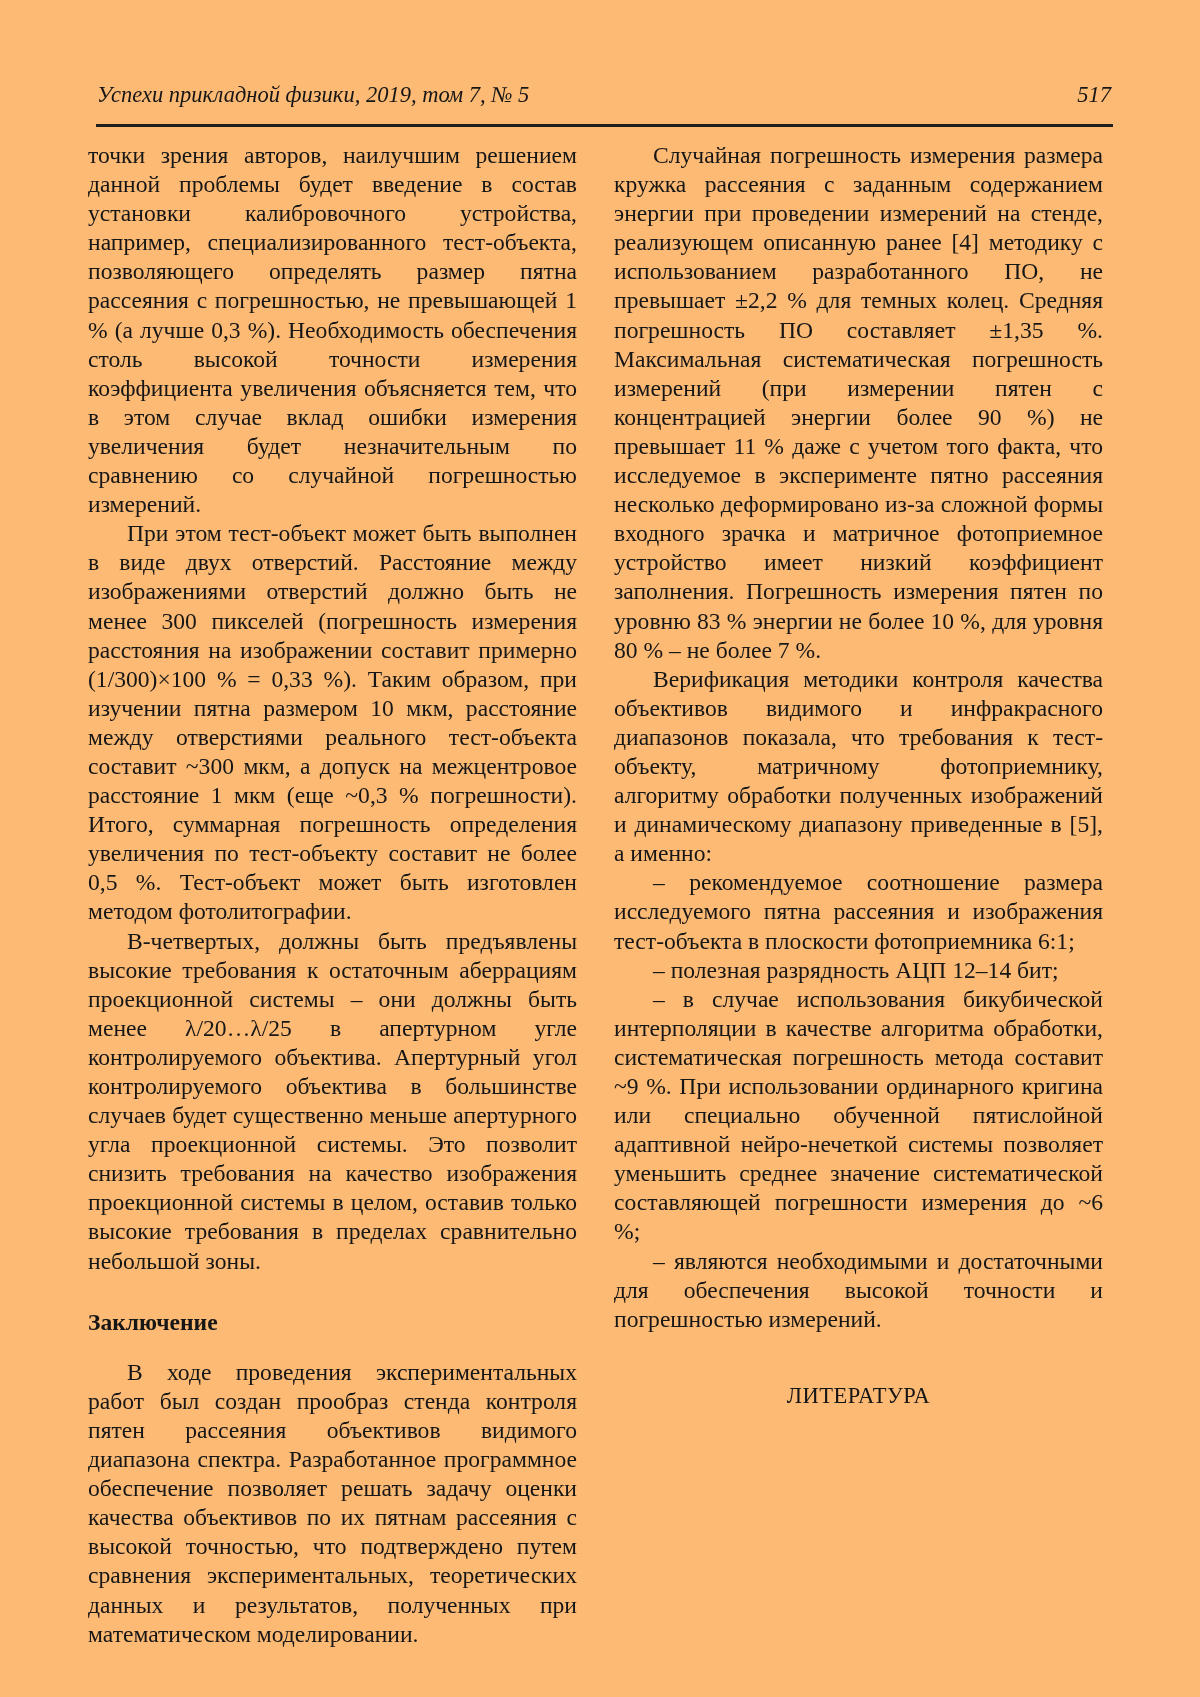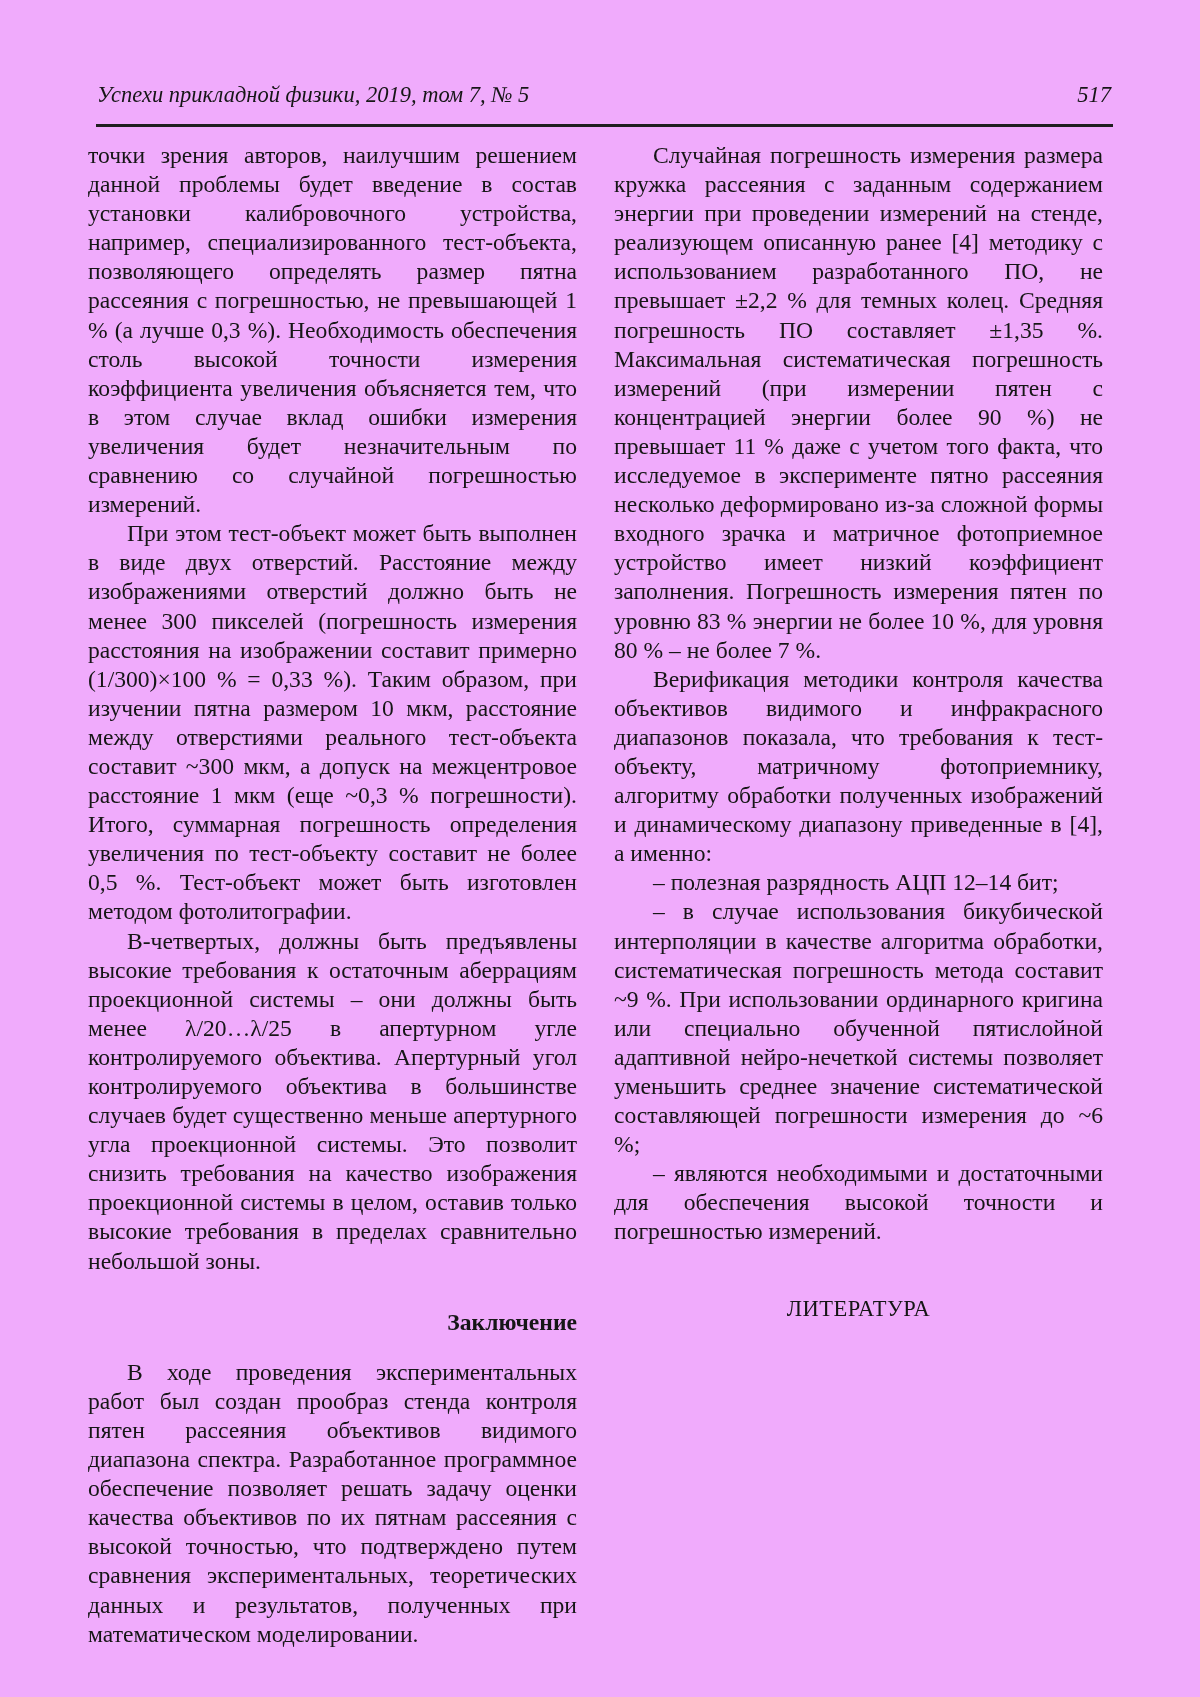--- a/index.html
+++ b/index.html
@@ -1,21 +1,21 @@
 <!DOCTYPE html>
 <html lang="ru"><head>
 <meta charset="utf-8">
 <style>
   html, body { margin: 0; padding: 0; background: #e8e8e8; }
   .page {
     position: relative;
     width: 1200px;
     height: 1697px;
     margin: 0 auto;
-    background: #f0abfc;
+    background: #fdba74;
     color: #161616;
     font-family: "Liberation Serif", "DejaVu Serif", serif;
     overflow: hidden;
   }
   .running-header {
     position: absolute;
     top: 82px; left: 97px; width: 1014px;
     display: flex; justify-content: space-between; align-items: baseline;
     font-style: italic; font-size: 22.5px; line-height: 26px;
   }
@@ -34,21 +34,21 @@
     margin: 0;
     font-size: 23.6px;
     line-height: 29.1px;
     text-align: justify;
     hyphens: none;
   }
   p.indent { text-indent: 39px; }
   .section-heading {
     font-size: 23.6px;
     font-weight: bold;
-    text-align: right;
+    text-align: left;
     margin: 32px 0 21px 0;
     line-height: 29.1px;
   }
   .lit-heading {
     font-size: 22.5px;
     font-weight: normal;
     text-align: center;
     margin: 48px 0 17px 0;
     line-height: 27px;
     letter-spacing: 0.5px;
@@ -79,21 +79,22 @@
     <div class="col">
       <p class="body">точки зрения авторов, наилучшим решением данной проблемы будет введение в состав установки калибровочного устройства, например, специализированного тест-объекта, позволяющего определять размер пятна рассеяния с погрешностью, не превышающей 1 % (а лучше 0,3 %). Необходимость обеспечения столь высокой точности измерения коэффициента увеличения объясняется тем, что в этом случае вклад ошибки измерения увеличения будет незначительным по сравнению со случайной погрешностью измерений.</p>
       <p class="body indent">При этом тест-объект может быть выполнен в виде двух отверстий. Расстояние между изображениями отверстий должно быть не менее 300 пикселей (погрешность измерения расстояния на изображении составит примерно (1/300)×100 % = 0,33 %). Таким образом, при изучении пятна размером 10 мкм, расстояние между отверстиями реального тест-объекта составит ~300 мкм, а допуск на межцентровое расстояние 1 мкм (еще ~0,3 % погрешности). Итого, суммарная погрешность определения увеличения по тест-объекту составит не более 0,5 %. Тест-объект может быть изготовлен методом фотолитографии.</p>
       <p class="body indent">В-четвертых, должны быть предъявлены высокие требования к остаточным аберрациям проекционной системы – они должны быть менее λ/20…λ/25 в апертурном угле контролируемого объектива. Апертурный угол контролируемого объектива в большинстве случаев будет существенно меньше апертурного угла проекционной системы. Это позволит снизить требования на качество изображения проекционной системы в целом, оставив только высокие требования в пределах сравнительно небольшой зоны.</p>
       <h2 class="section-heading">Заключение</h2>
       <p class="body indent">В ходе проведения экспериментальных работ был создан прообраз стенда контроля пятен рассеяния объективов видимого диапазона спектра. Разработанное программное обеспечение позволяет решать задачу оценки качества объективов по их пятнам рассеяния с высокой точностью, что подтверждено путем сравнения экспериментальных, теоретических данных и результатов, полученных при математическом моделировании.</p>
     </div>
 
     <div class="col">
       <p class="body indent">Случайная погрешность измерения размера кружка рассеяния с заданным содержанием энергии при проведении измерений на стенде, реализующем описанную ранее [4] методику с использованием разработанного ПО, не превышает ±2,2 % для темных колец. Средняя погрешность ПО составляет ±1,35 %. Максимальная систематическая погрешность измерений (при измерении пятен с концентрацией энергии более 90 %) не превышает 11 % даже с учетом того факта, что исследуемое в эксперименте пятно рассеяния несколько деформировано из-за сложной формы входного зрачка и матричное фотоприемное устройство имеет низкий коэффициент заполнения. Погрешность измерения пятен по уровню 83 % энергии не более 10 %, для уровня 80 % – не более 7 %.</p>
-      <p class="body indent">Верификация методики контроля качества объективов видимого и инфракрасного диапазонов показала, что требования к тест-объекту, матричному фотоприемнику, алгоритму обработки полученных изображений и динамическому диапазону приведенные в [4], а именно:</p>
+      <p class="body indent">Верификация методики контроля качества объективов видимого и инфракрасного диапазонов показала, что требования к тест-объекту, матричному фотоприемнику, алгоритму обработки полученных изображений и динамическому диапазону приведенные в [5], а именно:</p>
+      <p class="body indent">– рекомендуемое соотношение размера исследуемого пятна рассеяния и изображения тест-объекта в плоскости фотоприемника 6:1;</p>
       <p class="body indent">– полезная разрядность АЦП 12–14 бит;</p>
       <p class="body indent">– в случае использования бикубической интерполяции в качестве алгоритма обработки, систематическая погрешность метода составит ~9 %. При использовании ординарного кригина или специально обученной пятислойной адаптивной нейро-нечеткой системы позволяет уменьшить среднее значение систематической составляющей погрешности измерения до ~6 %;</p>
       <p class="body indent">– являются необходимыми и достаточными для обеспечения высокой точности и погрешностью измерений.</p>
       <h3 class="lit-heading">ЛИТЕРАТУРА</h3>
     </div>
 
   </div>
 </div>
 
 </body></html>

